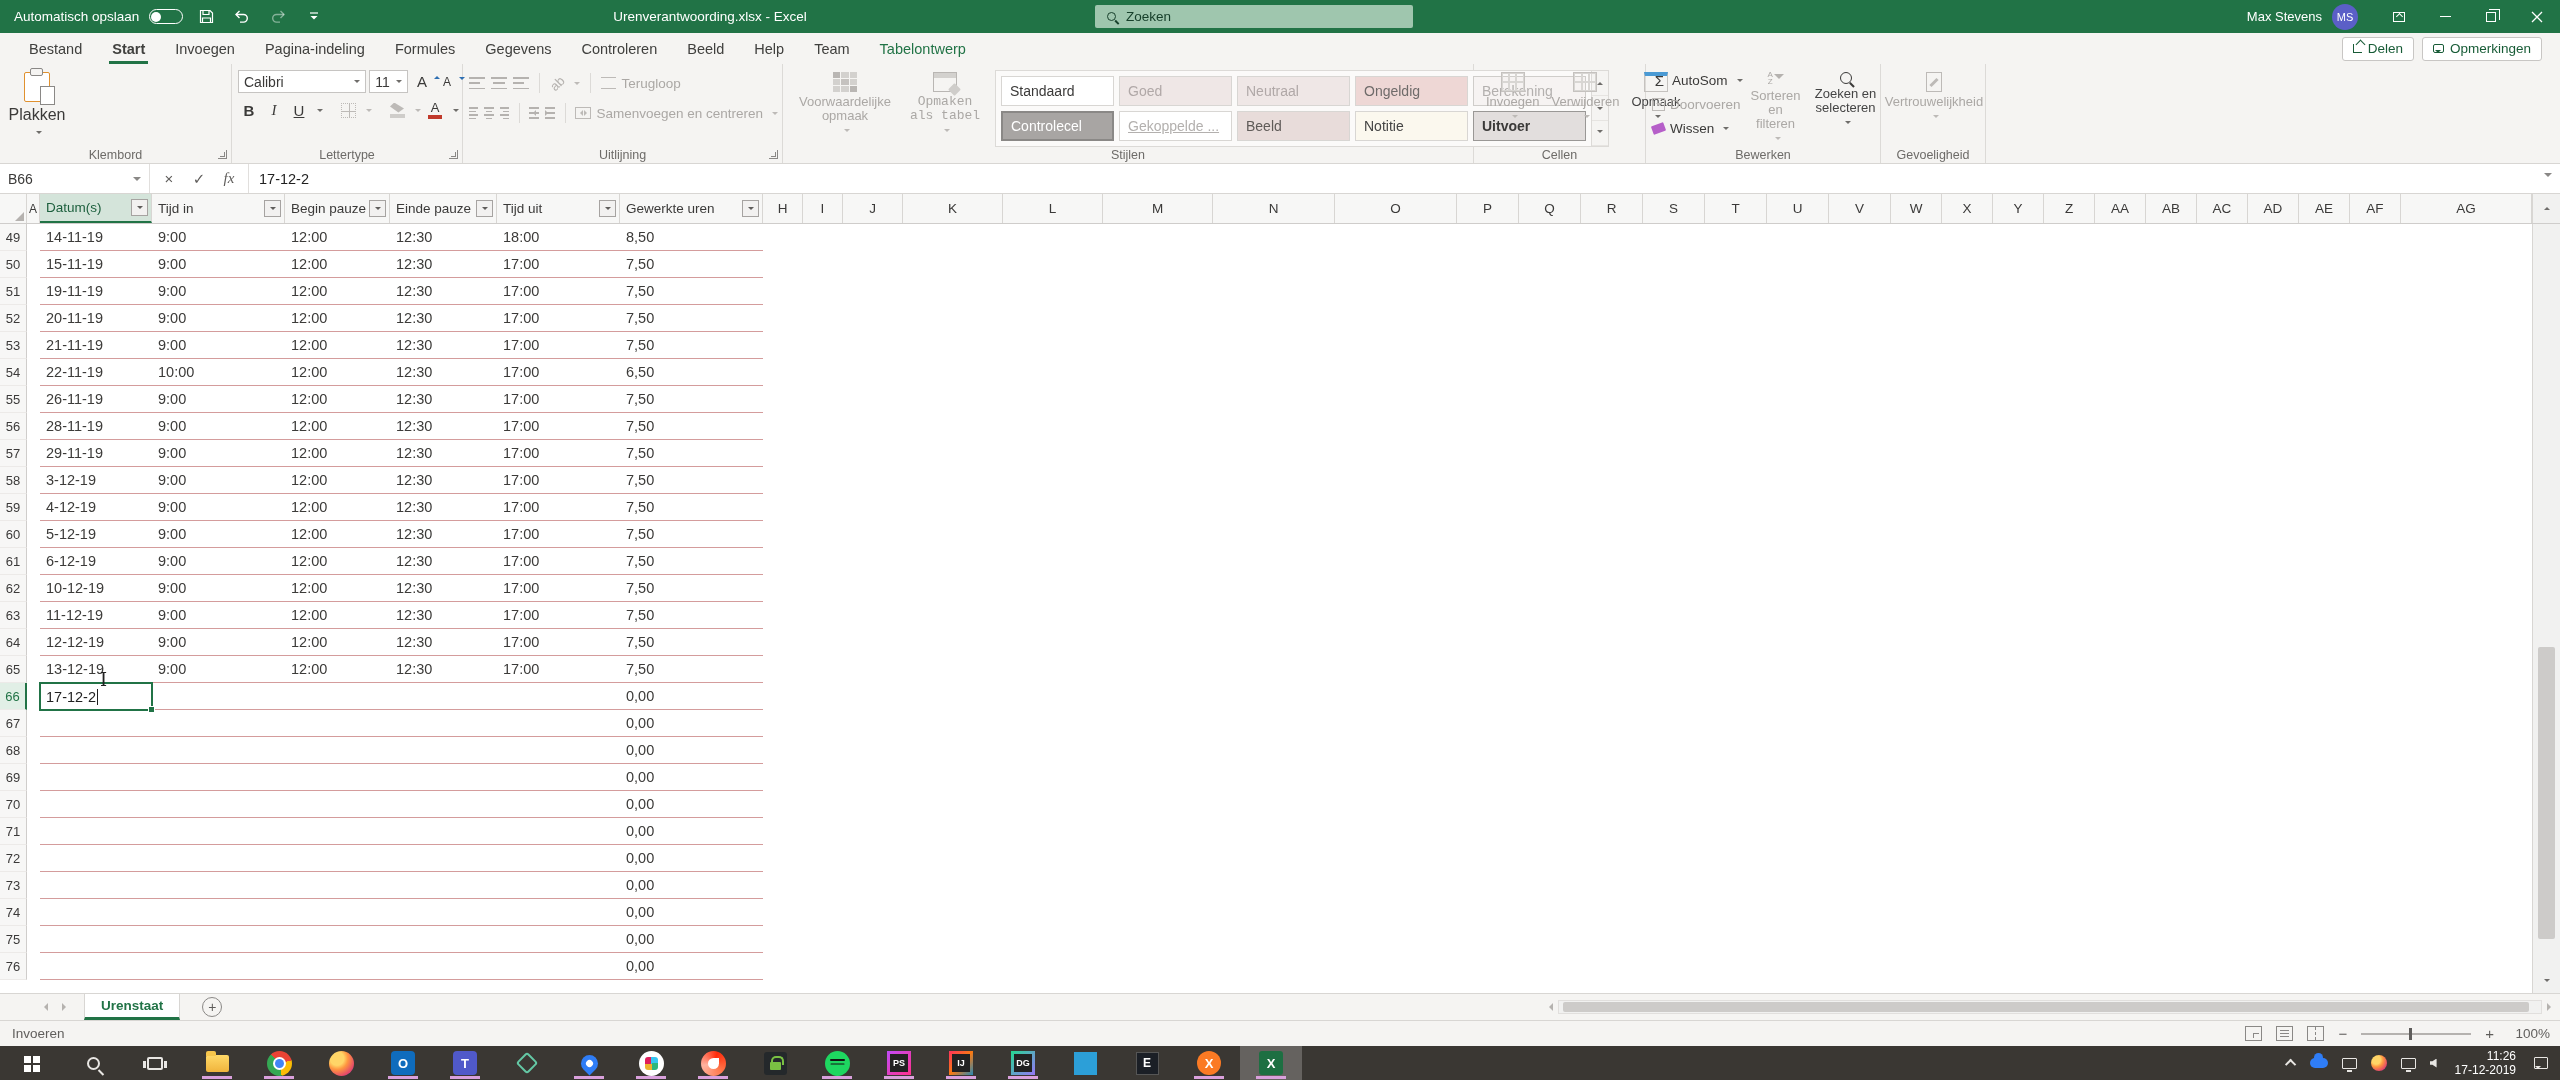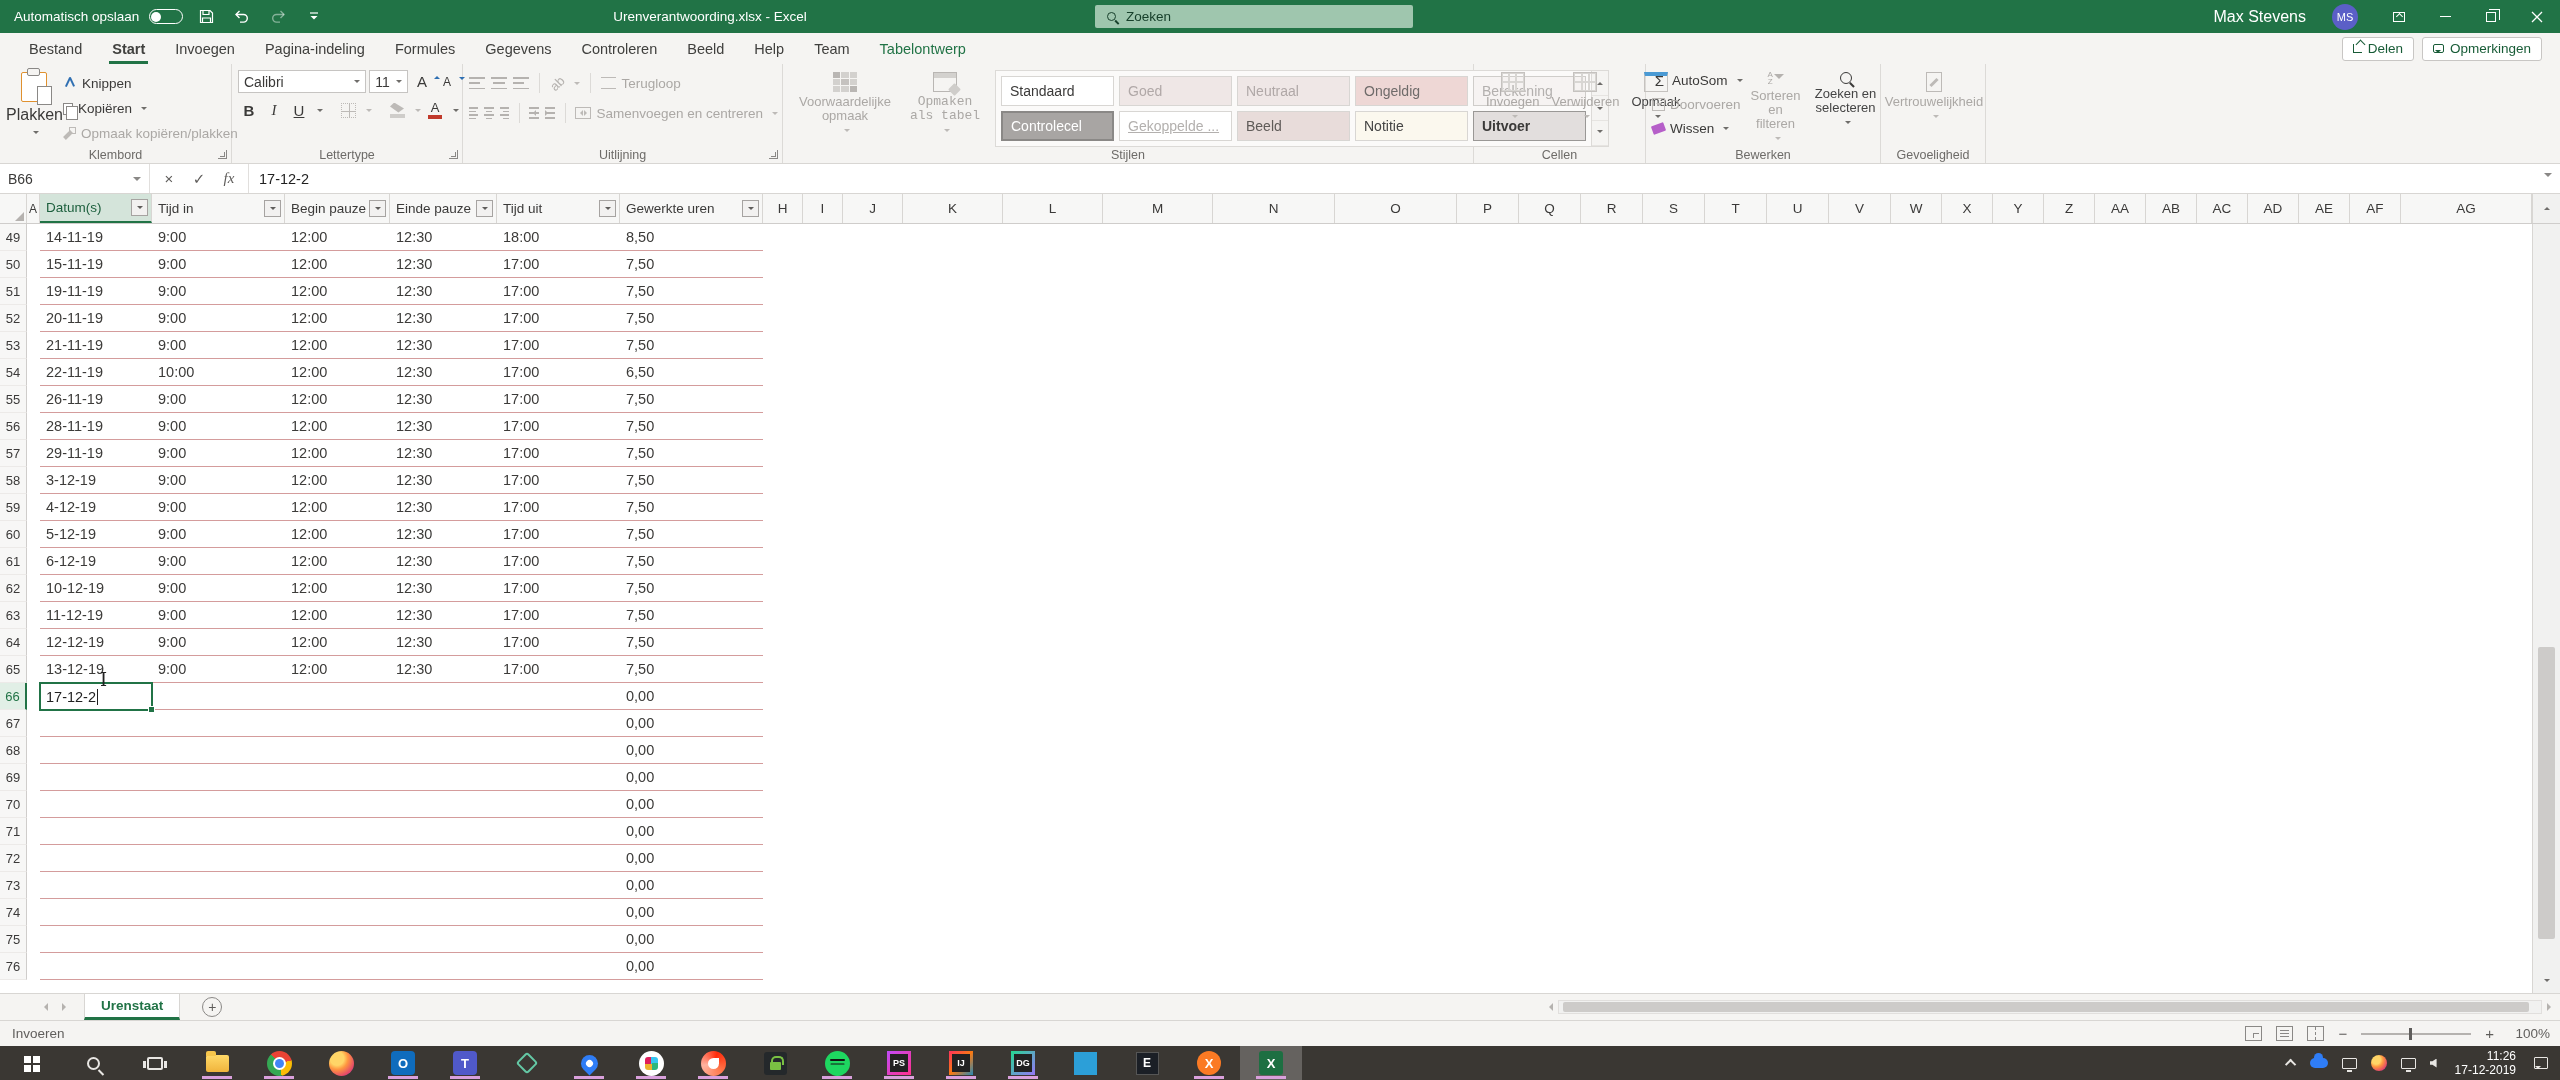--- a/index.html
+++ b/index.html
@@ -12,21 +12,21 @@
   .qat { display:flex; align-items:center; gap:10px; padding-left:14px; }
   .autosave-label { font-size:13.5px; }
   .toggle { width:34px; height:15px; border:1px solid #fff; border-radius:8px; display:inline-flex; align-items:center; padding:1px; }
   .toggle .knob { width:10px; height:10px; background:#fff; border-radius:50%; }
   .qat-btn { width:26px; height:24px; display:flex; align-items:center; justify-content:center; }
   .title { position:absolute; left:560px; width:300px; text-align:center; font-size:13.5px; white-space:nowrap; }
   .searchbox { position:absolute; left:1095px; top:5px; width:318px; height:23px; background:#9fc6ae; border-radius:2px; display:flex; align-items:center; gap:10px; padding-left:12px; color:#17402b; font-size:13.5px; }
   .mag { width:9px; height:9px; border:1.5px solid #17402b; border-radius:50%; position:relative; }
   .mag::after { content:""; position:absolute; width:1.5px; height:5px; background:#17402b; transform:rotate(-45deg); left:8px; top:7px; }
   .tb-right { position:absolute; right:0; top:0; height:33px; display:flex; align-items:center; }
-  .user { font-size:16px; margin-right:26px; }
+  .user { font-size:13px; margin-right:10px; }
   .avatar { width:26px; height:26px; border-radius:50%; background:#5b5fc7; color:#fff; font-size:11px; display:flex; align-items:center; justify-content:center; margin-right:18px; }
   .win-btn { width:46px; height:33px; display:flex; align-items:center; justify-content:center; color:#fff; font-size:15px; }
   .ico-restore { width:10px; height:10px; border:1px solid #fff; position:relative; }
   .ico-restore::before { content:""; position:absolute; left:2px; top:-4px; width:10px; height:10px; border:1px solid #fff; border-bottom:none; border-left:none; }
   .ico-min { width:11px; height:1px; background:#fff; }
   .ico-ribopt { width:12px; height:10px; border:1px solid #fff; position:relative; }
   .ico-ribopt::after { content:""; position:absolute; left:3px; top:1px; width:4px; height:4px; border-left:1px solid #fff; border-top:1px solid #fff; transform:rotate(45deg); }
 
   
   .tabsrow { height:31px; background:#f5f4f2; flex:none; display:flex; justify-content:space-between; align-items:stretch; }
@@ -371,35 +371,20 @@
   <div class="ribbon">
 
     <div class="rgroup g-clipboard">
       <div class="paste-btn">
         <span class="clipboard-ico"></span>
         <span style="display:flex;align-items:center;">
             <span>Plakken</span>
           </span>
         <span class="car"></span>
       </div>
-      <div class="clip-col">
-        <div class="small-btn">
-            <span class="ico-scissors"></span>
-            <span>Knippen</span>
-          </div>
-        <div class="small-btn">
-            <span class="ico-copy"></span>
-            <span>Kopiëren</span>
-            <span class="car"></span>
-          </div>
-        <div class="small-btn disabled">
-            <span class="ico-brush"></span>
-            <span>Opmaak kopiëren/plakken</span>
-          </div>
-      </div>
       <div class="rg-label">Klembord</div>
       <div class="dlg"></div>
     </div>
 
     <div class="rgroup g-font">
       <div class="font-row">
         <div class="combo combo-font">
             <span>Calibri</span>
             <span class="car"></span>
           </div>

